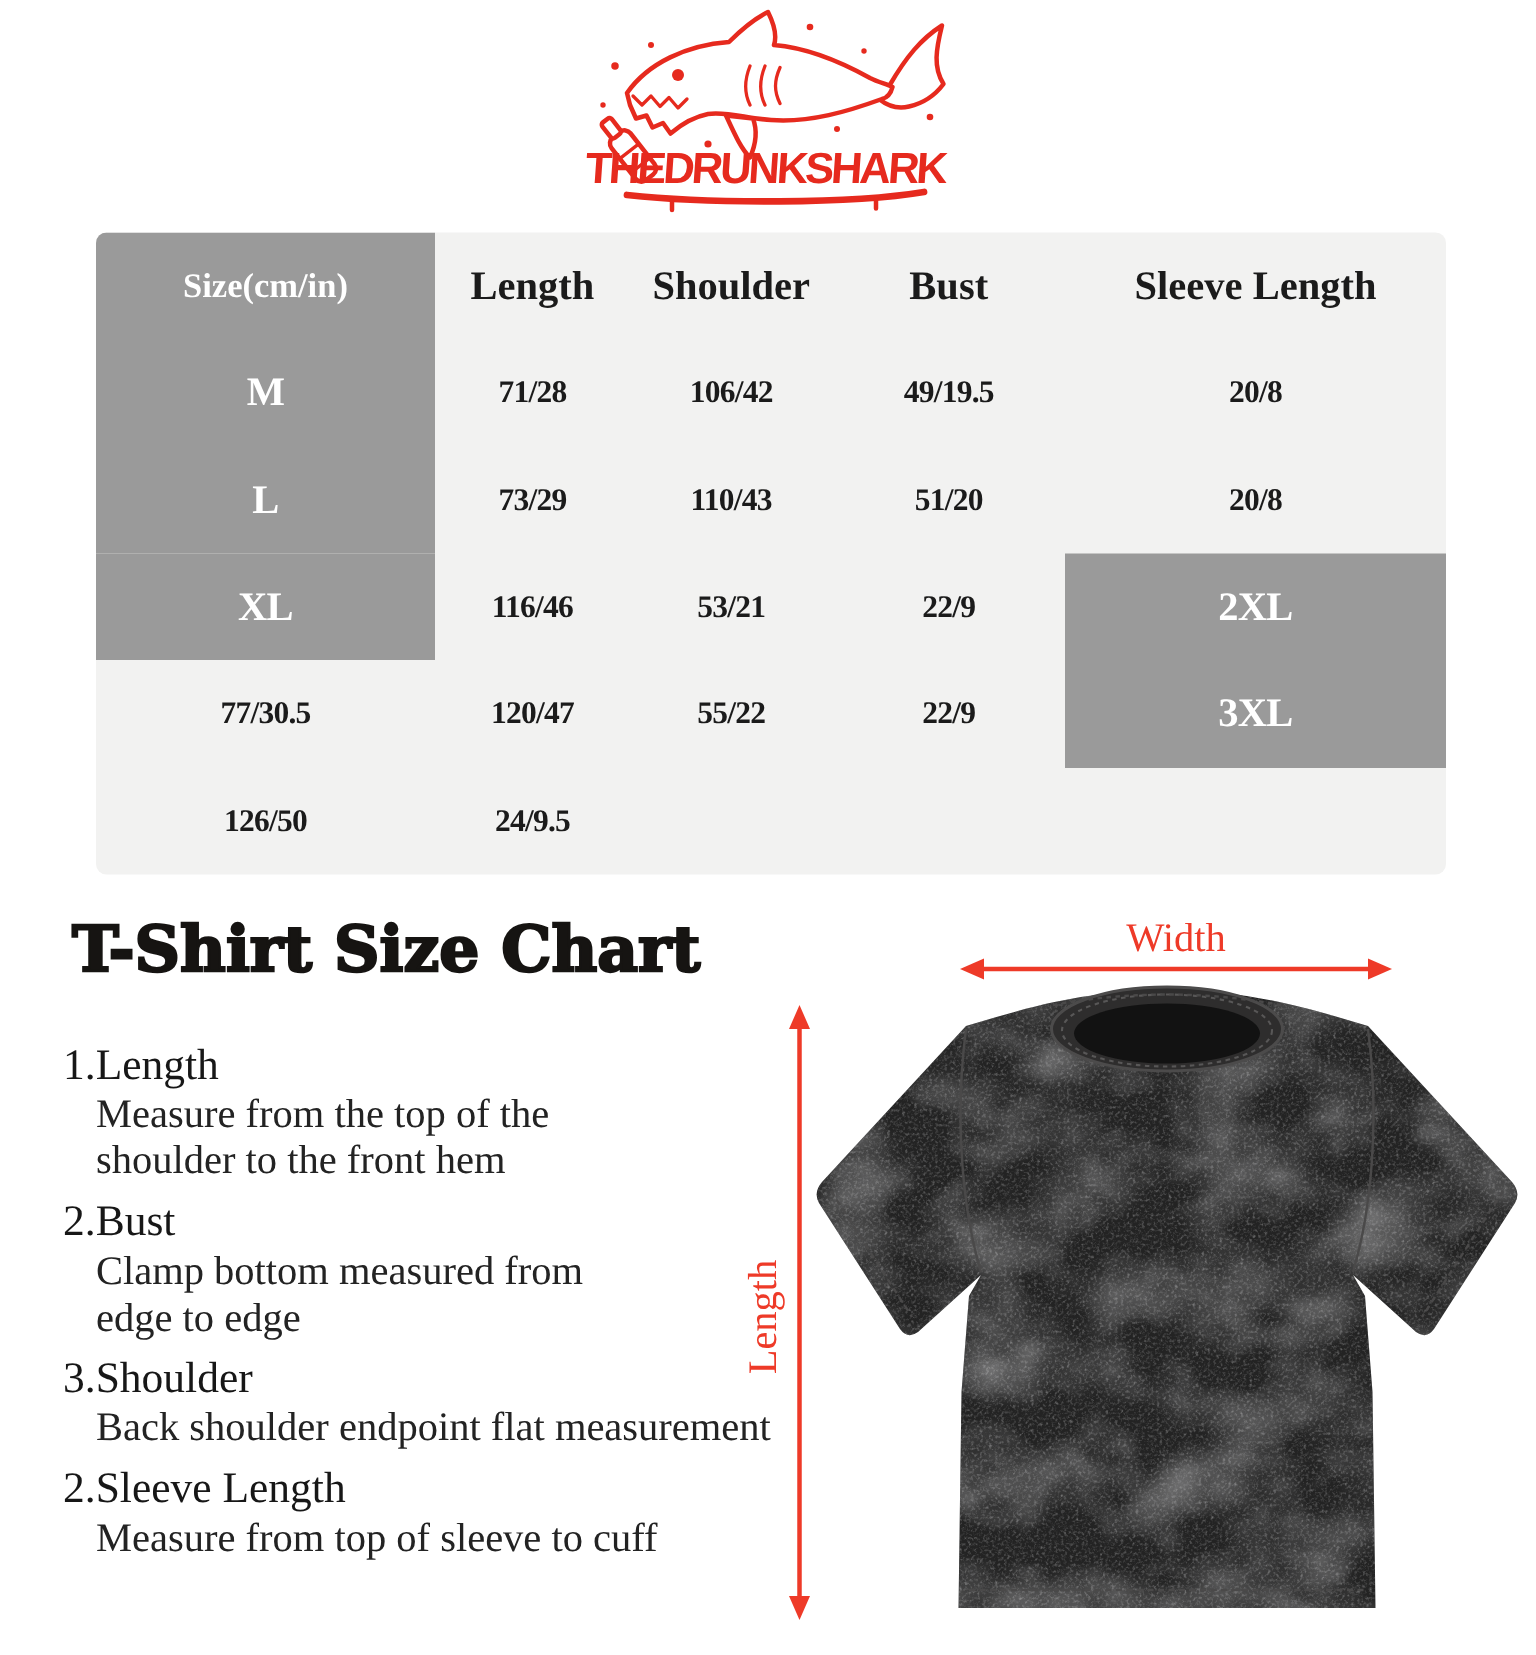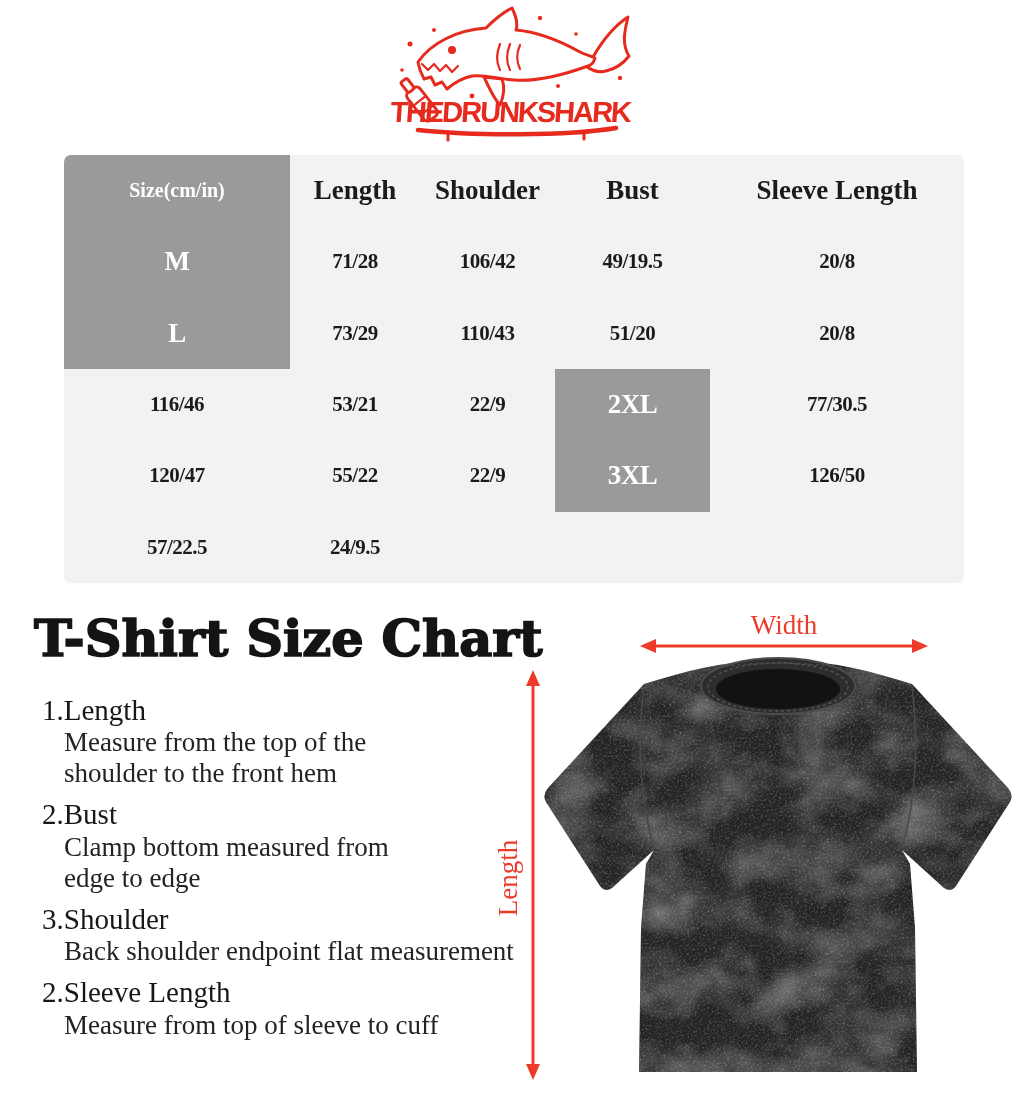--- a/index.html
+++ b/index.html
@@ -14,27 +14,27 @@
   .size-table { position:absolute; left:64px; top:155px; width:900px; height:428px;
                 background:#f2f2f1; border-radius:7px; overflow:hidden; }
   .size-grid { display:grid; width:100%; height:100%;
                grid-template-columns:226px 130px 135px 155px 254px;
                grid-template-rows:repeat(6,1fr); }
   .tcell { display:flex; align-items:center; justify-content:center;
            font-weight:bold; color:#1b1b1b; text-align:center; }
   .tcell.size-col { background:#9a9a9a; color:#ffffff; }
   .tcell.th { font-size:27px; }
   .tcell.td { font-size:21px; letter-spacing:-0.5px; }
-  .tcell.size-col.th { font-size:20px; }
+  .tcell.size-col.th { font-size:23px; }
   .tcell.size-col.td { font-size:27px; }
 
   
-  .chart-title { position:absolute; left:34px; top:608px; width:520px;
+  .chart-title { position:absolute; left:48px; top:608px; width:520px;
                  font-family:"DejaVu Serif","Liberation Serif",serif;
-                 font-weight:bold; font-size:51px; color:#161412;
+                 font-weight:bold; font-size:42px; color:#161412;
                  -webkit-text-stroke:1.7px #161412; letter-spacing:0px; }
   .measure-list { position:absolute; left:42px; top:694px; width:500px; color:#1c1c1c; }
   .measure-item { margin-bottom:9px; }
   .measure-label { font-size:29px; line-height:1.15; color:#171717; }
   .measure-desc { margin-left:22px; font-size:27px; line-height:1.15; color:#232323; }
 
   
   .diagram { position:absolute; left:488px; top:598px; width:536px; height:505px; }
   .red-serif { font-family:"Liberation Serif","DejaVu Serif",serif; }
 </style>
@@ -94,31 +94,31 @@
         <div class="tcell td size-col">M</div>
         <div class="tcell td">71/28</div>
         <div class="tcell td">106/42</div>
         <div class="tcell td">49/19.5</div>
         <div class="tcell td">20/8</div>
         <div class="tcell td size-col">L</div>
         <div class="tcell td">73/29</div>
         <div class="tcell td">110/43</div>
         <div class="tcell td">51/20</div>
         <div class="tcell td">20/8</div>
+        <div class="tcell td size-col">XL</div>
         <div class="tcell td">116/46</div>
         <div class="tcell td">53/21</div>
         <div class="tcell td">22/9</div>
         <div class="tcell td size-col">2XL</div>
         <div class="tcell td">77/30.5</div>
         <div class="tcell td">120/47</div>
         <div class="tcell td">55/22</div>
         <div class="tcell td">22/9</div>
         <div class="tcell td size-col">3XL</div>
         <div class="tcell td">126/50</div>
-        <div class="tcell td">57/22.5</div>
         <div class="tcell td">24/9.5</div>
       </div>
   </div>
 
   <div class="chart-title">T-Shirt Size Chart</div>
   <div class="measure-list" id="measureList">
       <div class="measure-item">
         <div class="measure-label">1.Length</div>
         <div class="measure-desc">Measure from the top of the</div>
         <div class="measure-desc">shoulder to the front hem</div>

